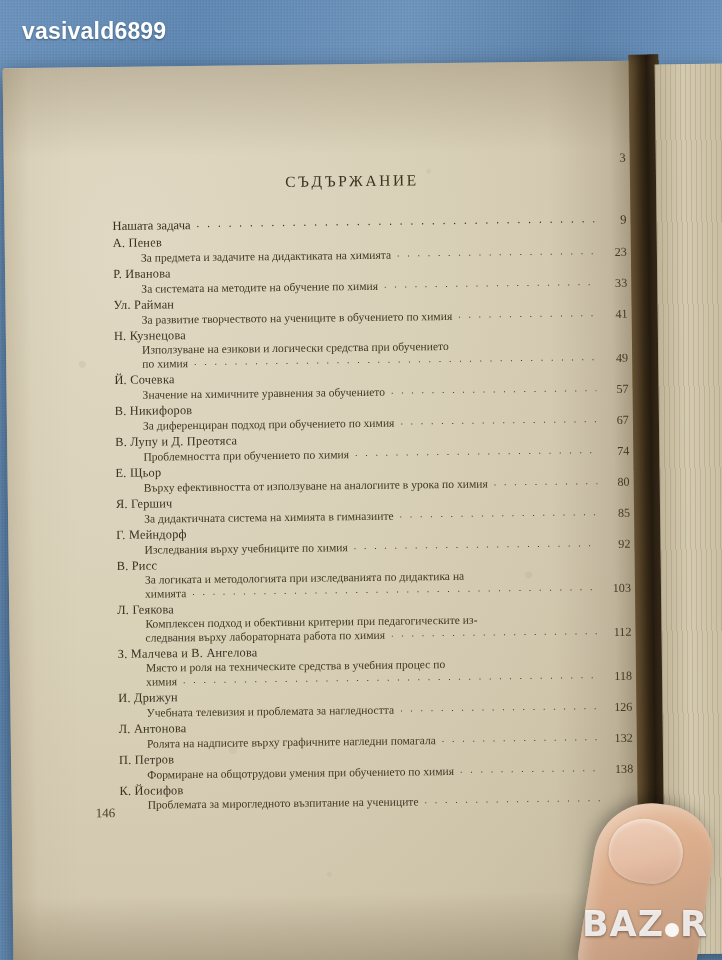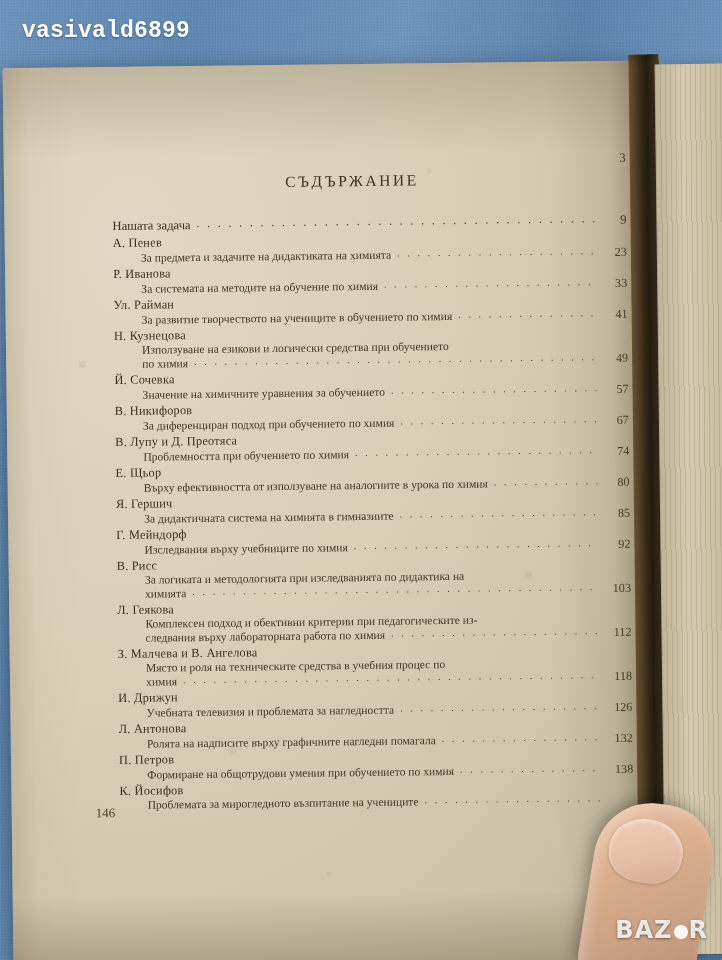--- a/index.html
+++ b/index.html
@@ -29,34 +29,34 @@
     background-image:
       repeating-linear-gradient(90deg, rgba(255,255,255,0.05) 0px, rgba(255,255,255,0.05) 1px, rgba(0,0,0,0.03) 2px, rgba(0,0,0,0.03) 3px),
       repeating-linear-gradient(0deg, rgba(255,255,255,0.04) 0px, rgba(255,255,255,0.04) 1px, rgba(0,0,0,0.03) 2px, rgba(0,0,0,0.03) 3px);
     opacity: 0.55;
     pointer-events: none;
   }
   .watermark-top {
     position: absolute;
     left: 22px;
     top: 18px;
-    font-family: Liberation Mono, monospace;
+    font-family: Liberation Sans, sans-serif;
     font-size: 23px;
     font-weight: 700;
     color: #ffffff;
     letter-spacing: 0.2px;
     text-shadow: 0 1px 2px rgba(0,0,0,0.35);
     z-index: 40;
   }
   .watermark-bazar {
     position: absolute;
     right: 14px;
     bottom: 16px;
     font-family: "DejaVu Sans", sans-serif;
-    font-size: 24px;
+    font-size: 35px;
     font-weight: 700;
     color: rgba(255,255,255,0.85);
     letter-spacing: 1px;
     text-shadow: 0 1px 3px rgba(0,0,0,0.45);
     z-index: 40;
   }
   .watermark-bazar .dot {
     display: inline-block;
     width: 14px;
     height: 14px;

